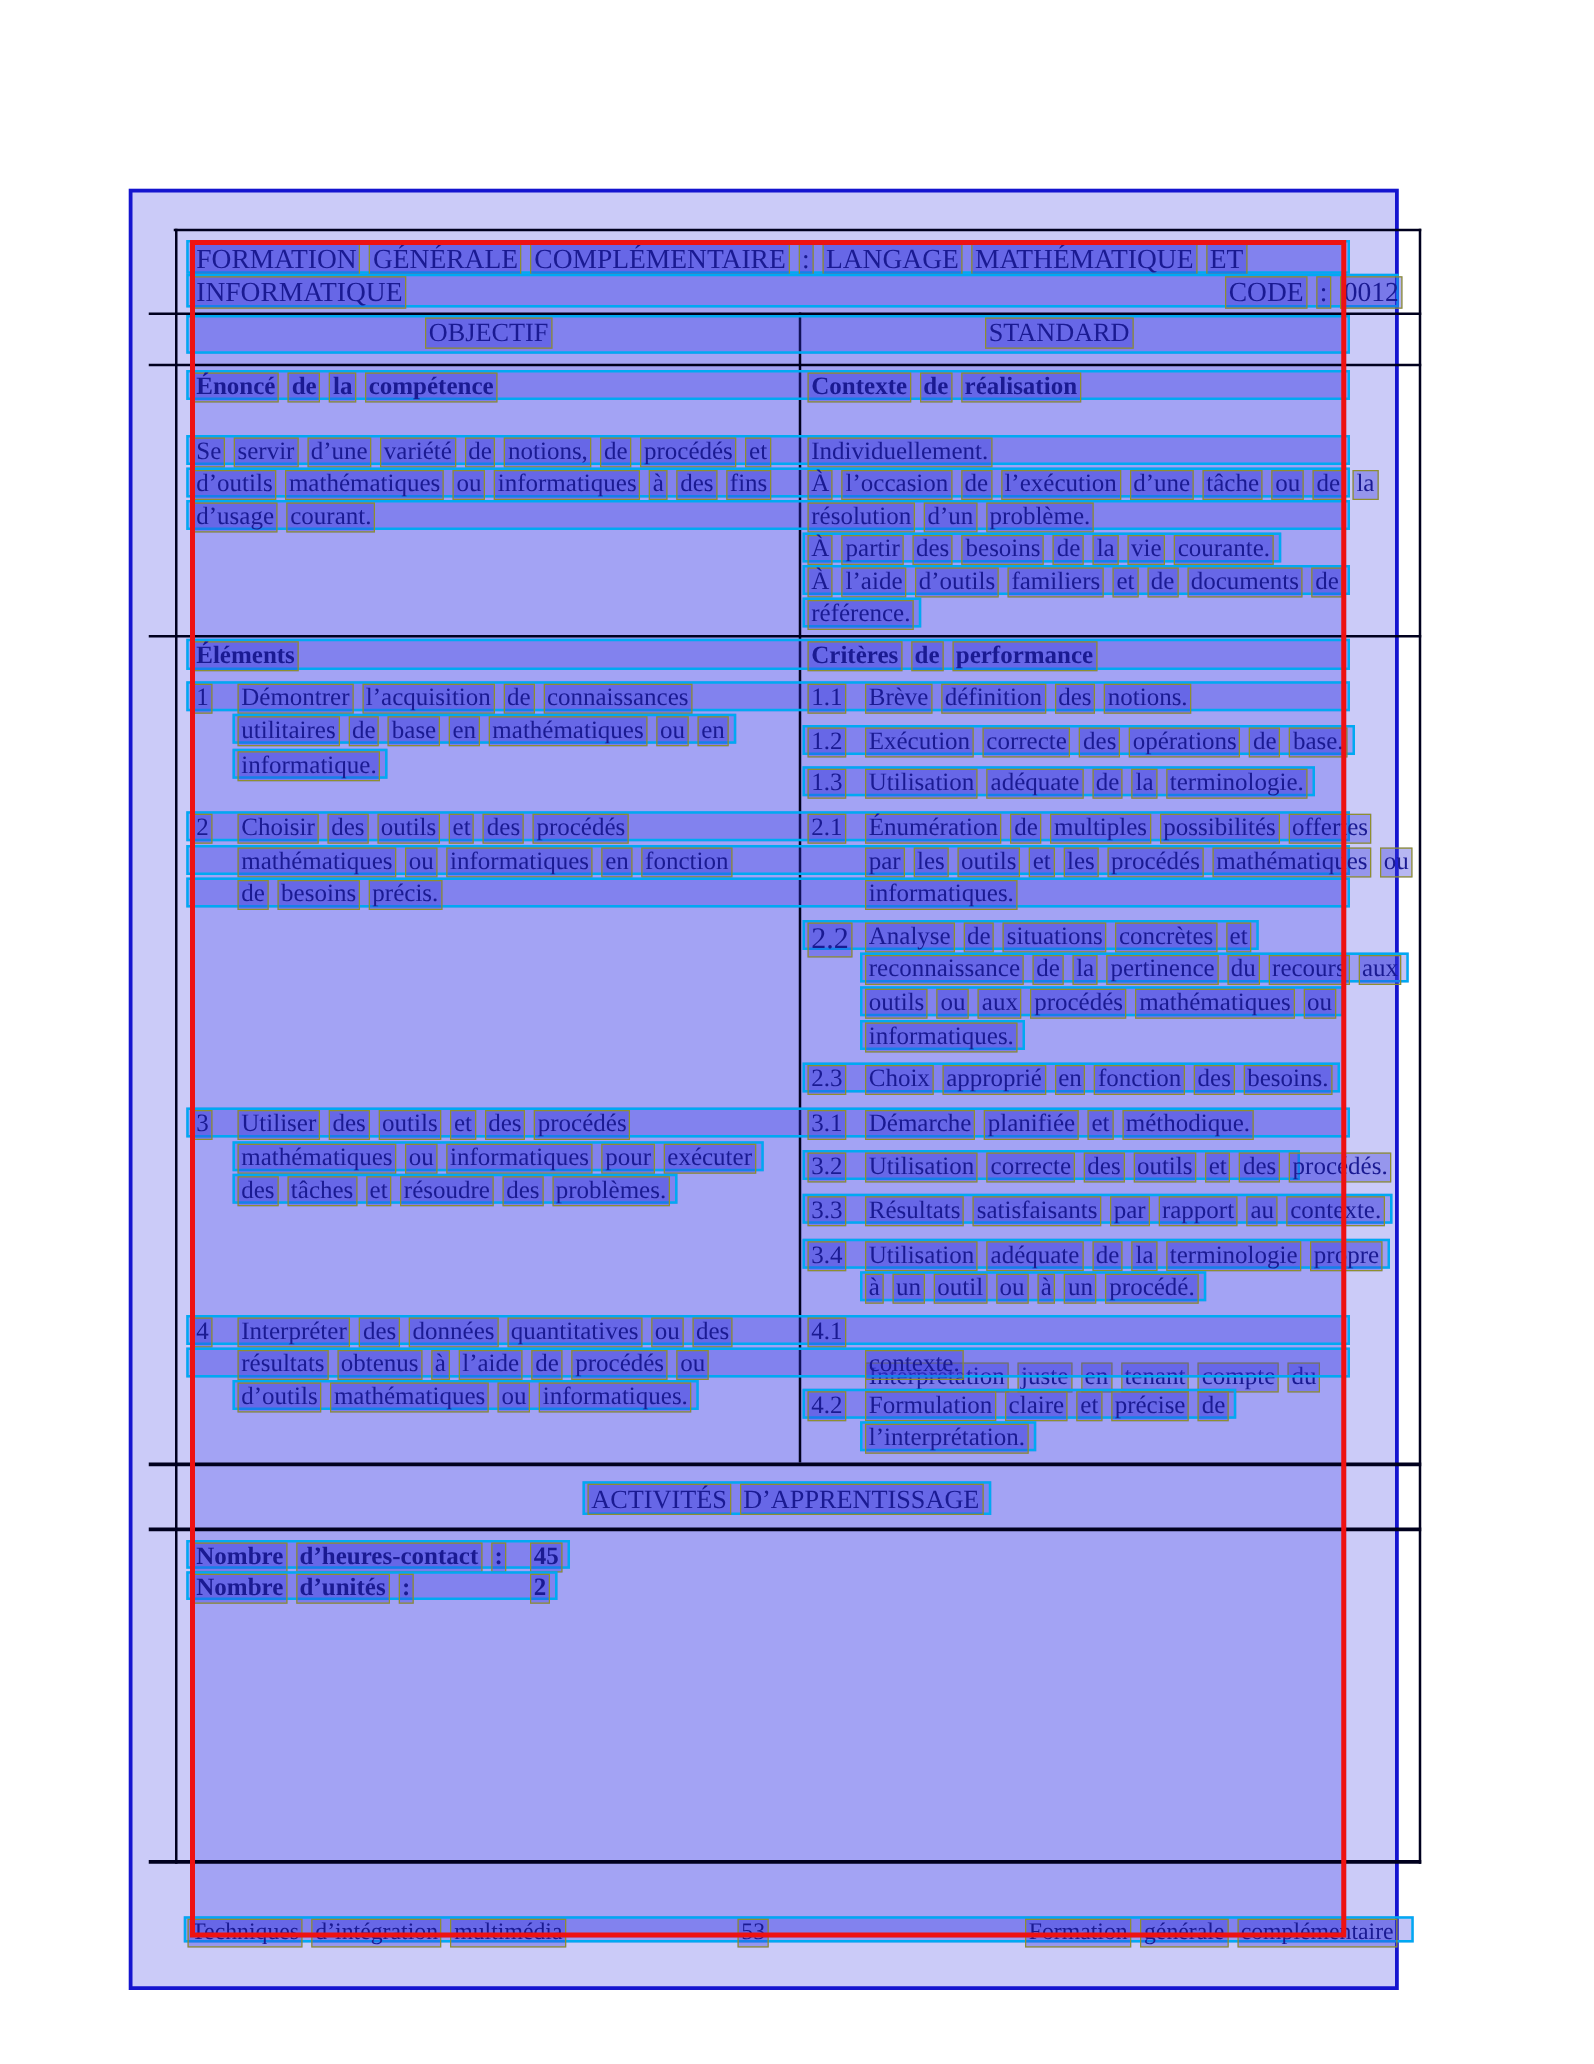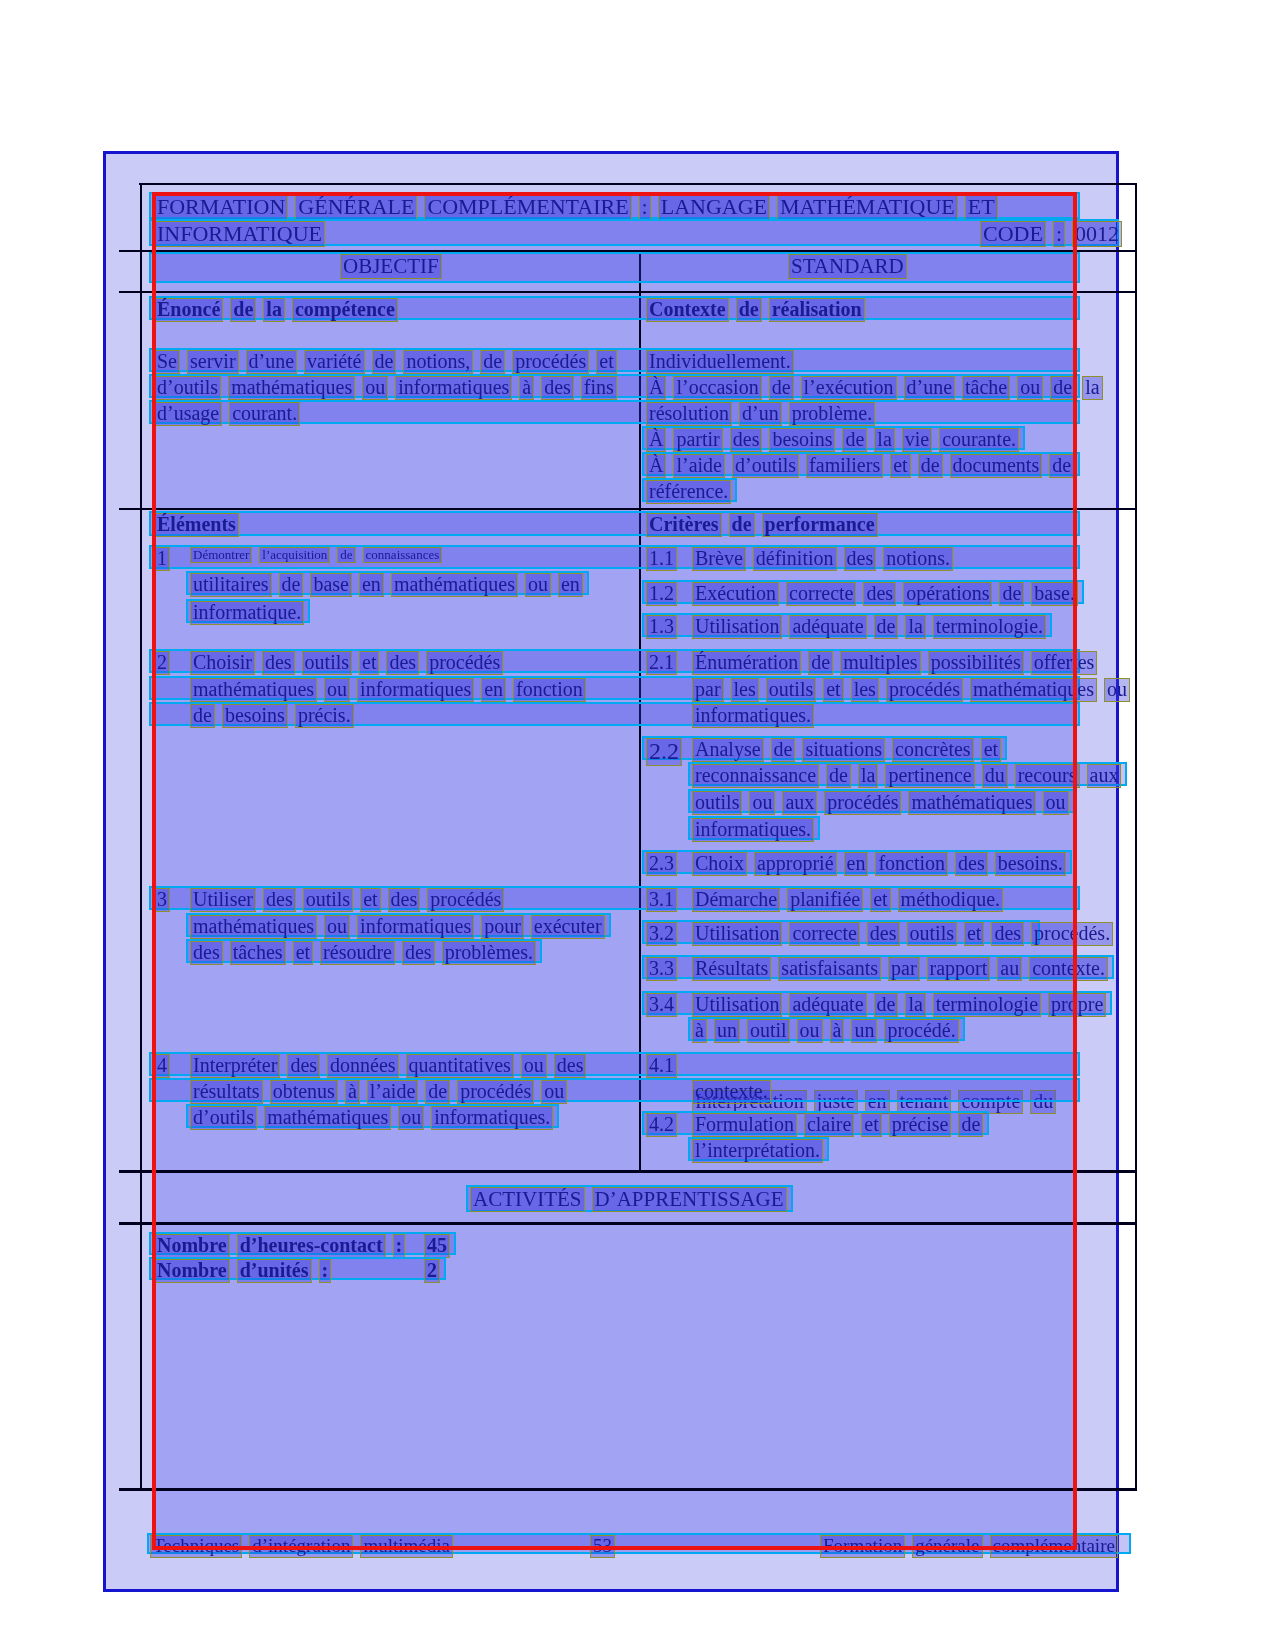--- a/index.html
+++ b/index.html
@@ -158,21 +158,21 @@
       <div class="seg" style="left: 495px; font-size: 20px; font-weight: bold;">
         <span class="w">Critères</span>
         <span class="w">de</span>
         <span class="w">performance</span>
       </div>
     </div>
     <div class="bar" style="left: 149px; top: 545px; height: 24px; width: 931px;">
       <div class="seg" style="left: 3px; font-size: 20px;">
         <span class="w">1</span>
       </div>
-      <div class="seg" style="left: 39px; font-size: 13px;">
+      <div class="seg" style="left: 39px; font-size: 20px;">
         <span class="w">Démontrer</span>
         <span class="w">l’acquisition</span>
         <span class="w">de</span>
         <span class="w">connaissances</span>
       </div>
       <div class="seg" style="left: 495px; font-size: 20px;">
         <span class="w">1.1</span>
       </div>
       <div class="seg" style="left: 541px; font-size: 20px;">
         <span class="w">Brève</span>

